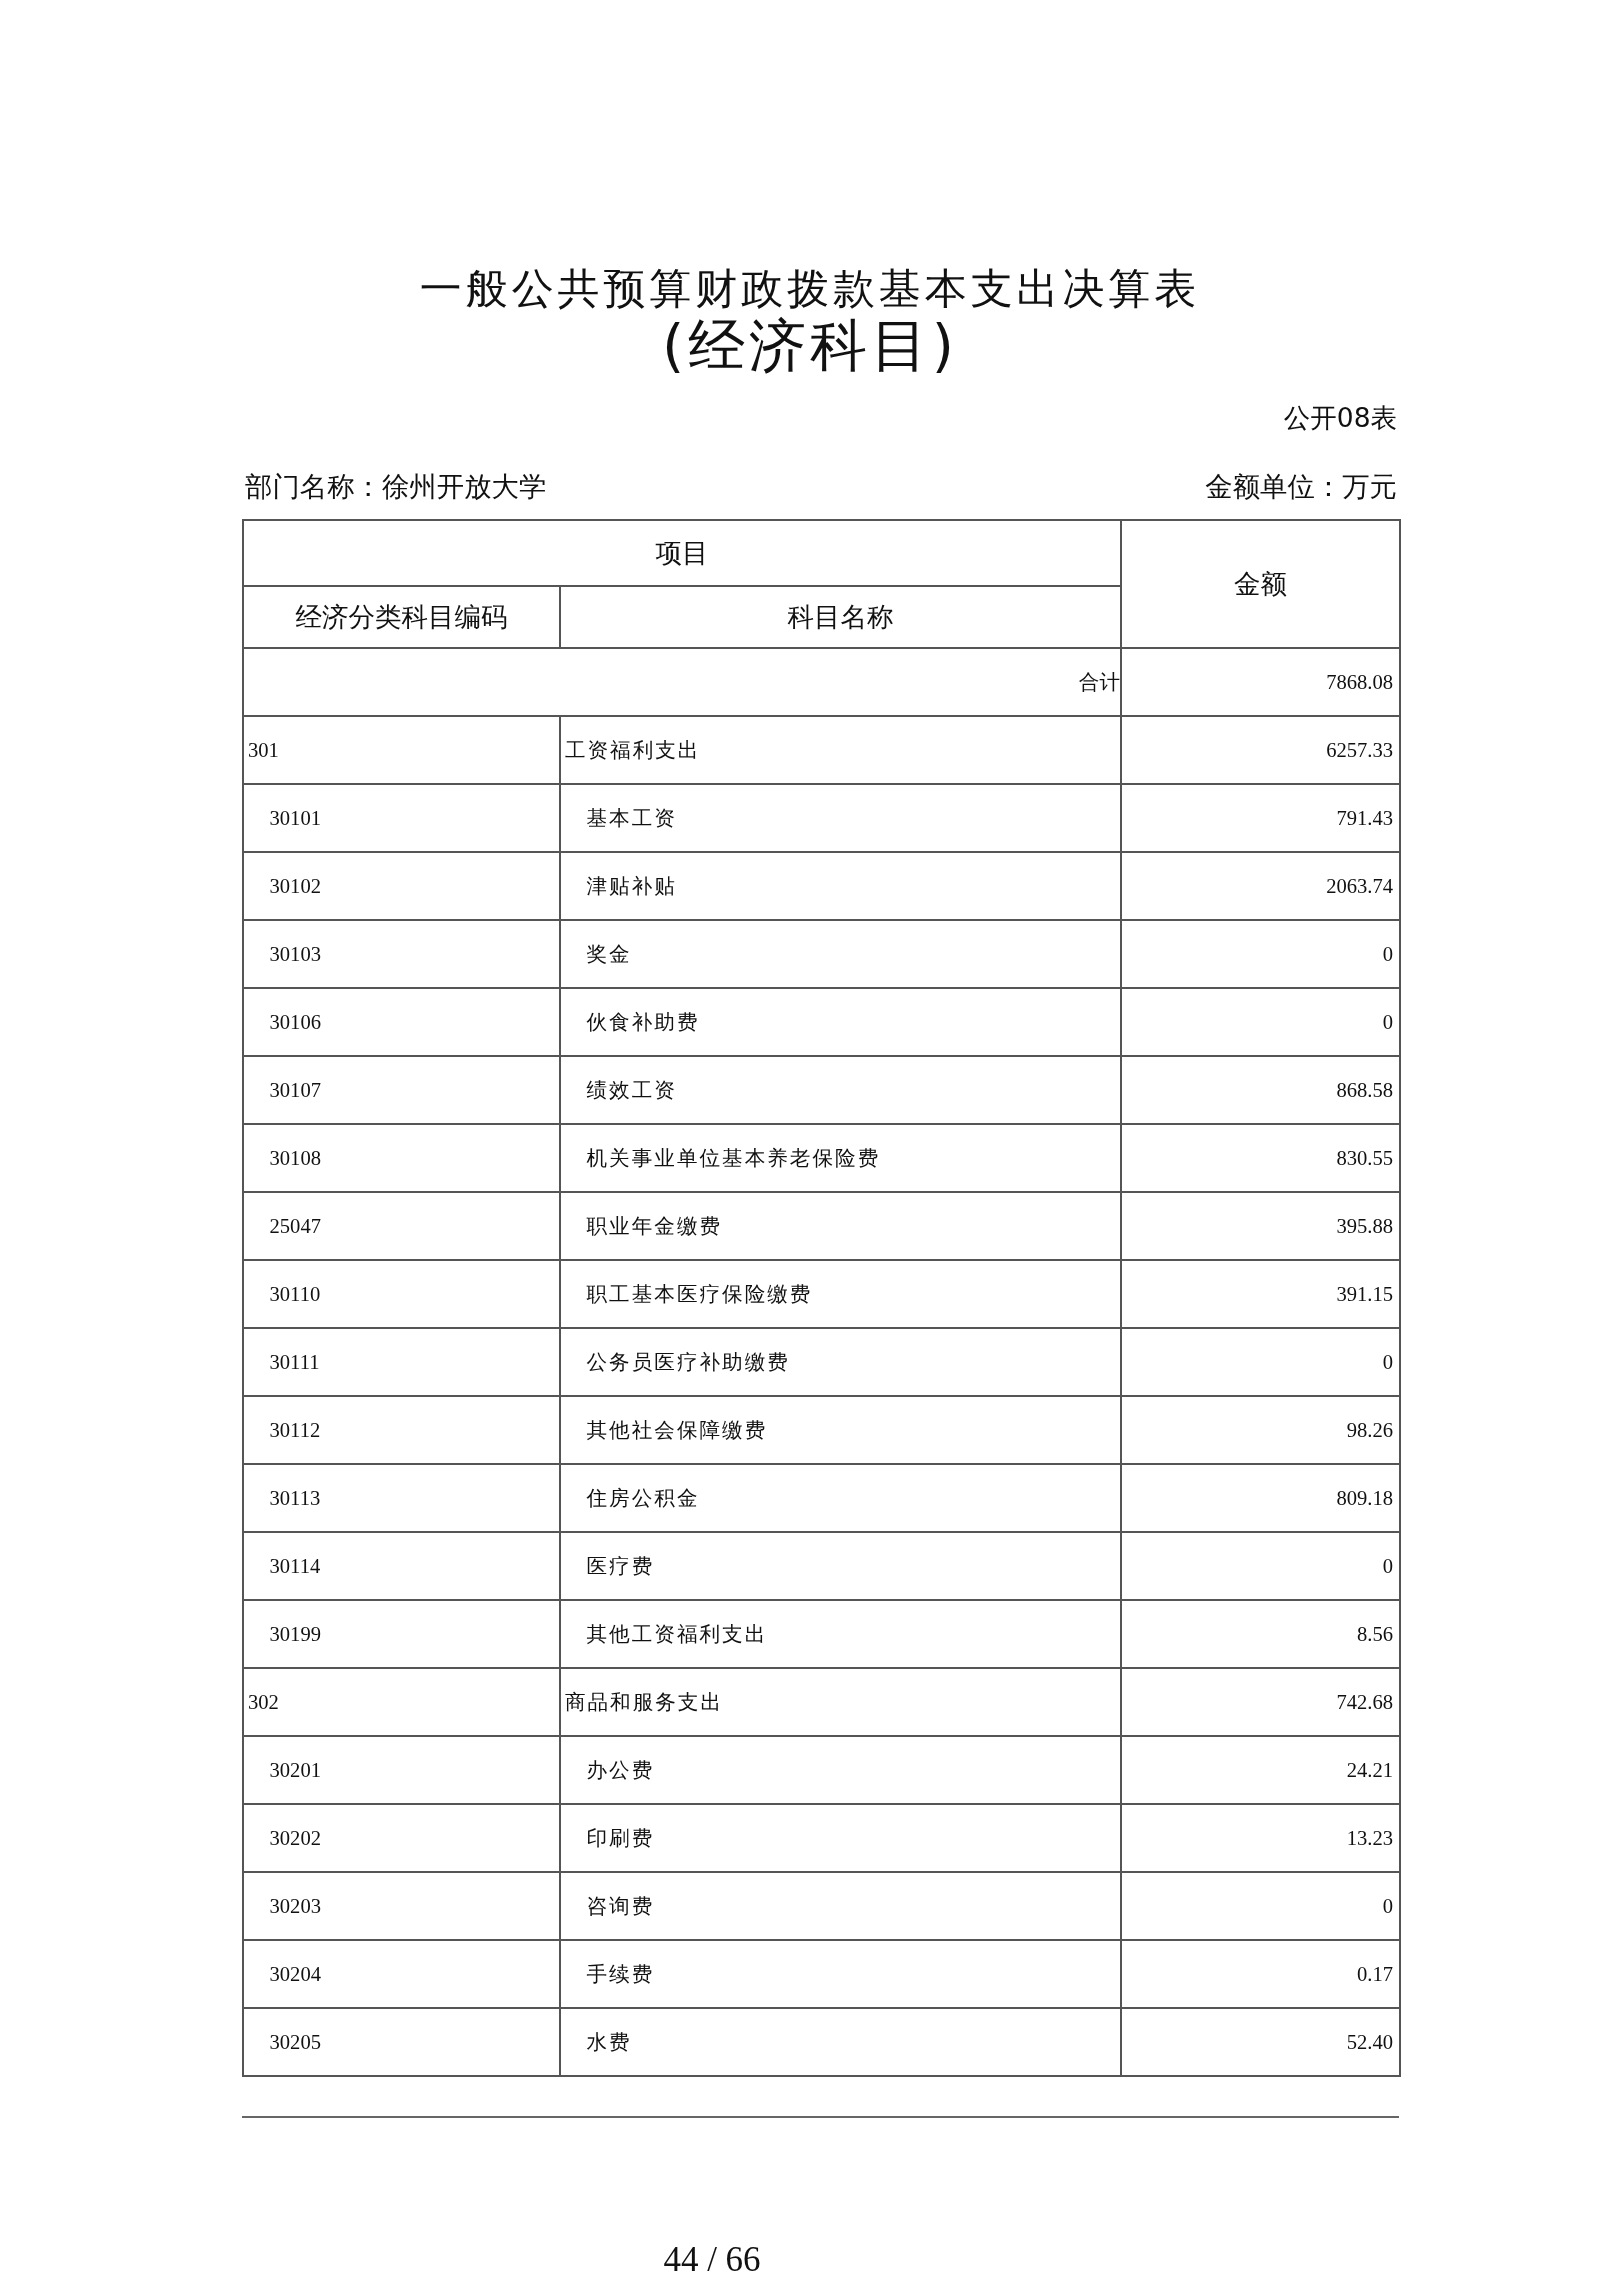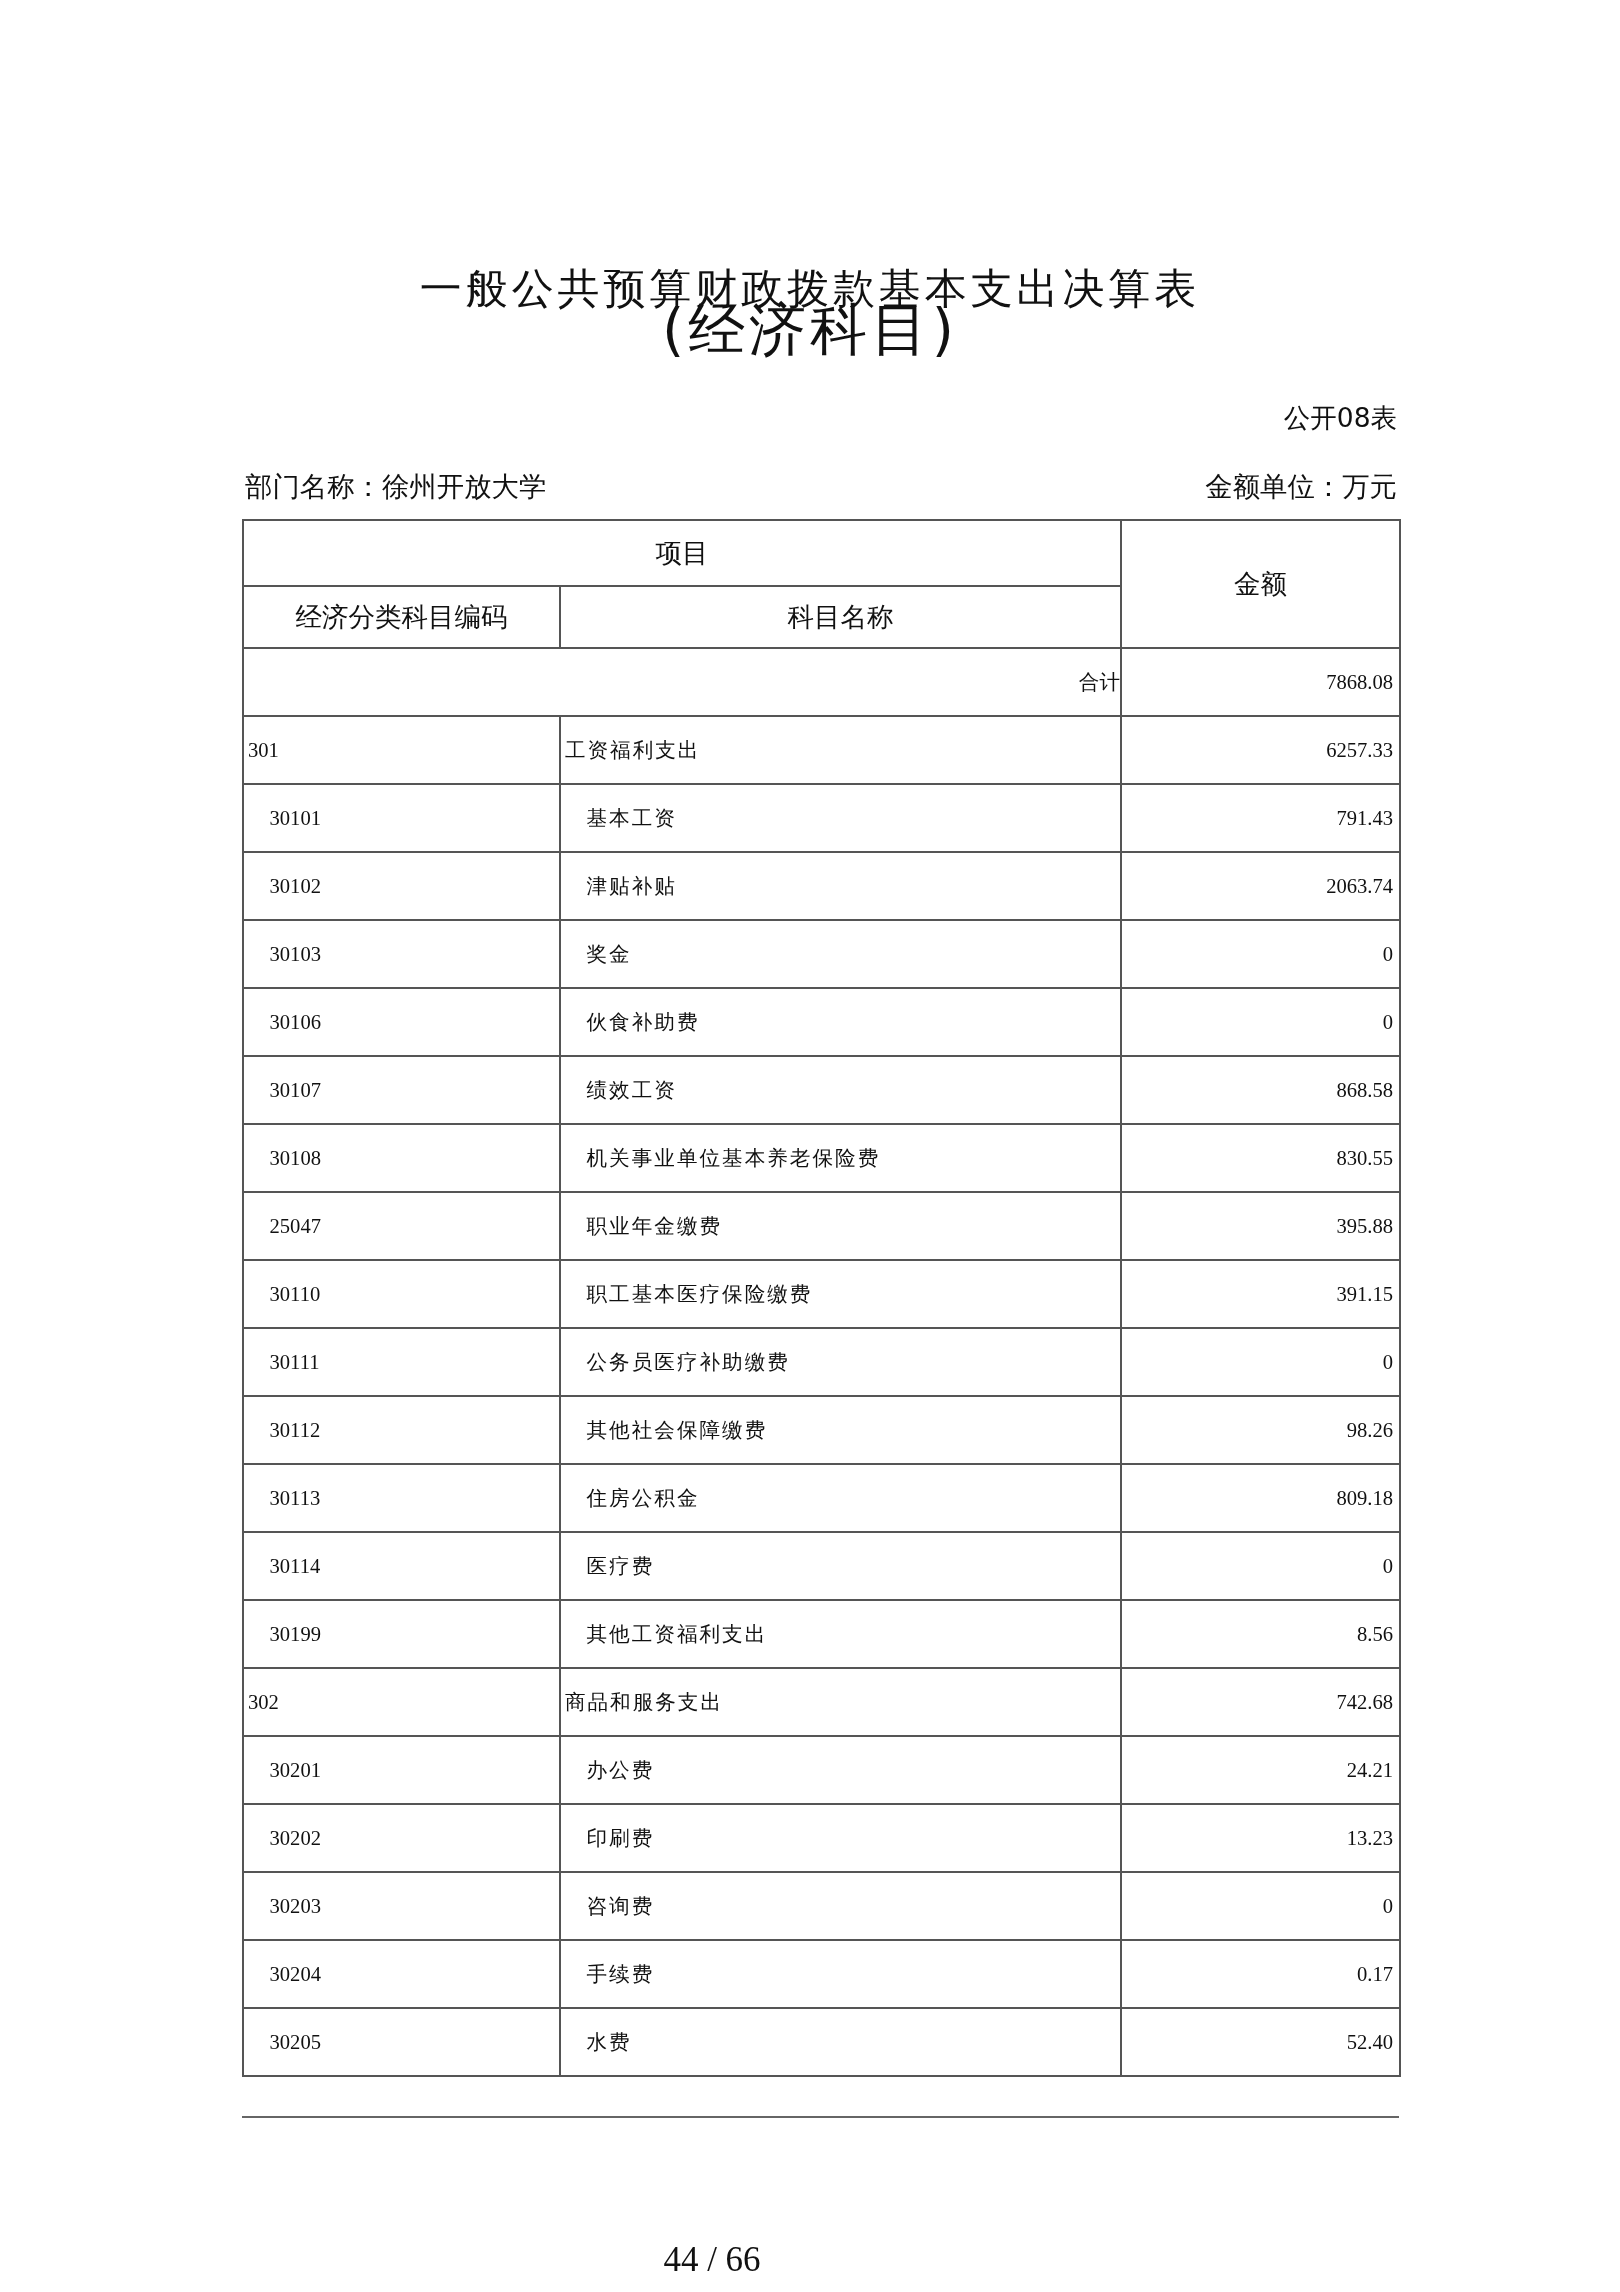--- a/index.html
+++ b/index.html
@@ -1,21 +1,21 @@
 <!DOCTYPE html>
 <html><head>
   <meta charset="utf-8">
   <style>
     html, body { margin: 0; padding: 0; background: #ffffff; }
     body { width: 1620px; height: 2293px; position: relative; overflow: hidden;
            font-family: "DejaVu Serif", "Liberation Serif", serif; color: #111; }
     .title { position: absolute; left: 0; width: 1620px; text-align: center;
              font-family: "DejaVu Sans", sans-serif; font-weight: normal; color: #111; }
     .title1 { top: 257px; font-size: 42px; letter-spacing: 3.9px; line-height: 63px; }
-    .title2 { top: 298px; font-size: 57px; letter-spacing: 3.9px; line-height: 63px; }
+    .title2 { top: 314px; font-size: 57px; letter-spacing: 3.9px; line-height: 63px; }
     .form-no { position: absolute; top: 400px; right: 223px; font-size: 26.5px;
                font-family: "DejaVu Sans", sans-serif; }
     .meta { position: absolute; top: 469px; font-size: 27.4px; font-family: "DejaVu Sans", sans-serif; }
     .meta.left { left: 245px; }
     .meta.right { right: 223px; }
     table.report { position: absolute; left: 242px; top: 519px; width: 1157px;
                    border-collapse: collapse; table-layout: fixed; }
     table.report td, table.report th { border: 2.9px solid #555; padding: 0; font-weight: normal;
                    font-size: 20.6px; }
     table.report th { font-family: Liberation Sans, sans-serif; font-size: 26.5px; text-align: center; }

